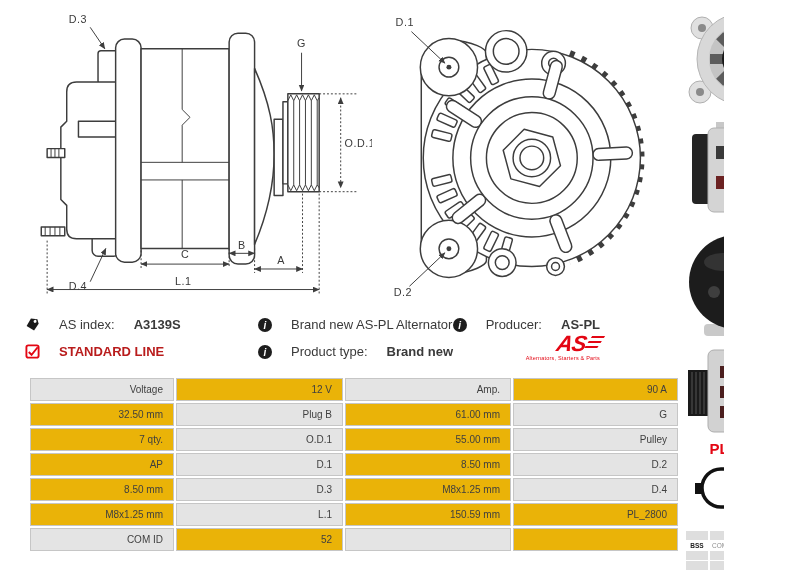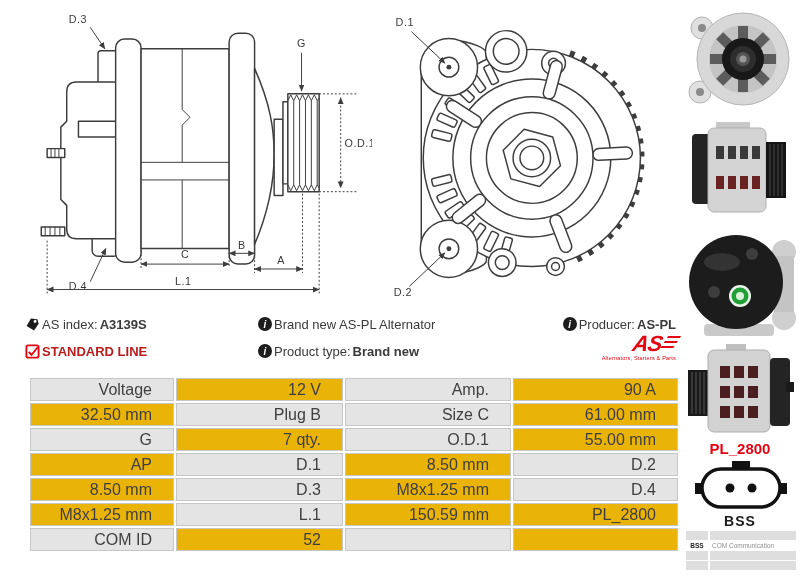--- a/index.html
+++ b/index.html
@@ -1,16 +1,16 @@
 <!DOCTYPE html>
 <html><head>
 <meta charset="utf-8">
 <style>
   html,body{margin:0;padding:0;background:#fff;}
-  #page{position:relative;width:800px;height:578px;background:#fff;overflow:hidden;
+  #page{position:relative;width:724px;height:578px;background:#fff;overflow:hidden;
         font-family:"Liberation Sans",sans-serif;color:#3d3d3d;border-radius:8px;}
 
   
   .side-view{position:absolute;left:8px;top:4px;width:364px;height:302px;}
   .front-view{position:absolute;left:366px;top:2px;width:306px;height:306px;}
   .tech text{font-family:"Liberation Sans",sans-serif;font-size:11px;fill:#3a3a3a;letter-spacing:.5px;}
   .tech .outline{fill:#fff;stroke:#3d3d3d;stroke-width:1.5;stroke-linejoin:round;}
   .tech .thin{fill:none;stroke:#3d3d3d;stroke-width:1;}
   .tech .dim{fill:none;stroke:#3d3d3d;stroke-width:1;}
   .tech .ext{fill:none;stroke:#3d3d3d;stroke-width:1;stroke-dasharray:2 2;}
@@ -29,21 +29,21 @@
              font-size:14px;font-weight:bold;color:#1a1a1a;letter-spacing:1px;}
 
   .legend{position:absolute;left:686px;top:531px;width:110px;display:grid;
           grid-template-columns:22px 86px;gap:1px 2px;}
   .legend div{height:9px;background:#dedede;font-size:6.5px;line-height:9px;overflow:hidden;}
   .legend .lg-code{font-weight:bold;color:#222;text-align:center;}
   .legend .lg-desc{color:#8f8f8f;padding-left:2px;}
   .legend .on{background:#fff;}
 
   
-  .info-item{position:absolute;display:flex;align-items:flex-start;gap:2px;font-size:13px;color:#3a3a3a;white-space:nowrap;}
+  .info-item{position:absolute;display:flex;align-items:flex-end;gap:19px;font-size:13px;color:#3a3a3a;white-space:nowrap;}
   .bold{font-weight:bold;}
   .red{color:#b91c1c;}
   .info-icon{display:inline-flex;width:14px;height:14px;border-radius:50%;background:#1d1d1d;color:#fff;
              font-size:10px;font-weight:bold;align-items:center;justify-content:center;font-style:italic;flex:0 0 auto;}
   #as-index{left:25px;top:317px;}
   #brand-new{left:258px;top:317px;}
   #producer{top:317px;right:124px;}
   #standard-line{left:25px;top:344px;font-weight:bold;}
   #product-type{left:258px;top:344px;}
 
@@ -51,21 +51,21 @@
   .as-logo-mark{display:inline-block;position:relative;transform:skewX(-12deg);}
   .as-logo-txt{font-size:22px;line-height:20px;font-weight:900;font-style:italic;color:#e30613;letter-spacing:-1px;}
   .as-logo-stripes{display:inline-block;width:13px;height:15px;margin-left:1px;vertical-align:baseline;
         background:repeating-linear-gradient(180deg,#e30613 0 2.5px,#fff 2.5px 5px);transform:skewX(-24deg);}
   .as-logo-sub{font-size:5.5px;color:#e30613;margin-top:0px;letter-spacing:.2px;}
 
   
   .spec{position:absolute;left:30px;top:378px;display:grid;
         grid-template-columns:144px 167px 166px 165px;grid-auto-rows:23px;gap:2px;}
   .spec div{box-sizing:border-box;border:1px solid #c6c6c6;display:flex;align-items:center;
-            justify-content:flex-end;padding-right:21px;font-size:16px;color:#3f3f3f;}
+            justify-content:flex-end;padding-right:10px;font-size:10px;color:#3f3f3f;}
   .spec .lab{background:#e4e4e4;}
   .spec .val{background:#eab308;}
 </style>
 </head>
 <body>
 
 <div id="page">
 
   <svg class="side-view tech" viewBox="0 0 372 305">
     <defs>
@@ -339,27 +339,27 @@
 
   <div class="spec">
     <div class="lab">Voltage</div>
     <div class="val">12 V</div>
     <div class="lab">Amp.</div>
     <div class="val">90 A</div>
 
     <div class="val">32.50 mm</div>
     <div class="lab">Plug B</div>
 
-    <div class="lab">Size C</div>
     <div class="val">61.00 mm</div>
     <div class="lab">G</div>
     <div class="val">7 qty.</div>
 
     <div class="lab">O.D.1</div>
     <div class="val">55.00 mm</div>
+    <div class="lab">Pulley</div>
     <div class="val">AP</div>
 
     <div class="lab">D.1</div>
     <div class="val">8.50 mm</div>
     <div class="lab">D.2</div>
     <div class="val">8.50 mm</div>
 
     <div class="lab">D.3</div>
     <div class="val">M8x1.25 mm</div>
     <div class="lab">D.4</div>

